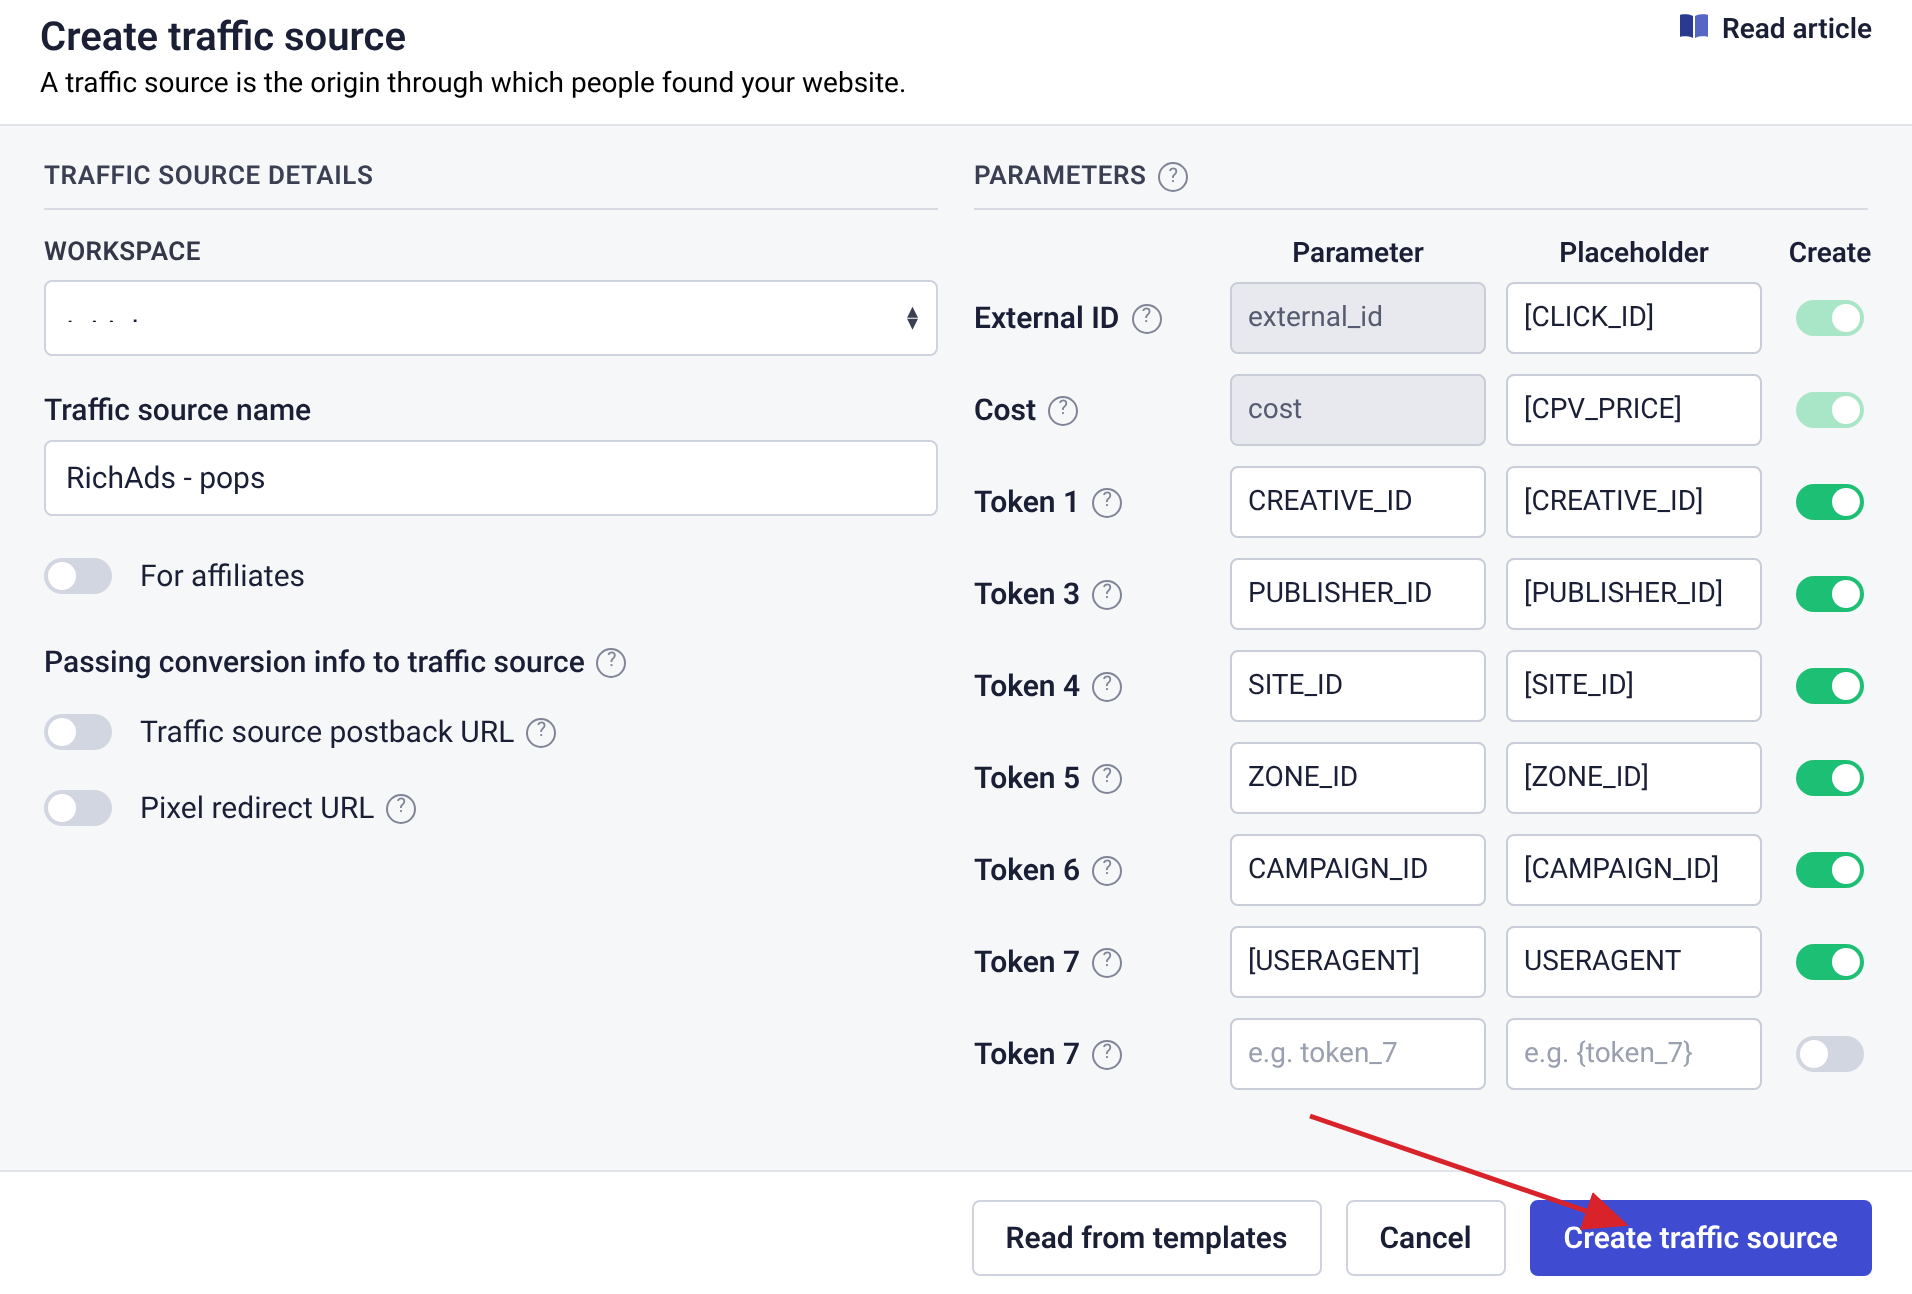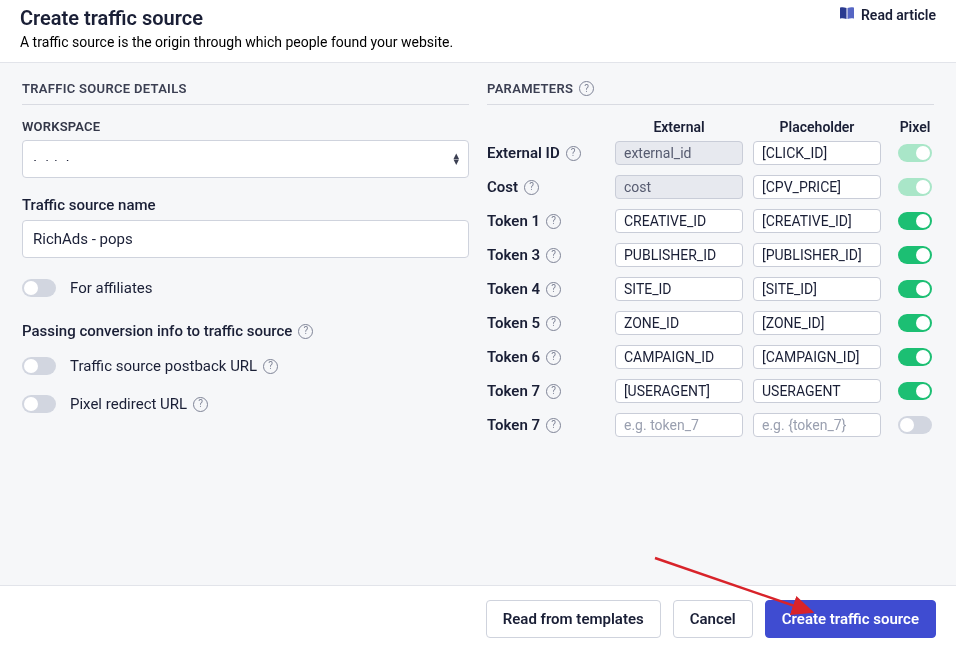--- a/index.html
+++ b/index.html
@@ -192,21 +192,21 @@
   .param-name {
     font-size: 15px;
     font-weight: 600;
     color: #1a1f36;
     display: flex;
     align-items: center;
     gap: 6px;
   }
   .param-input {
     width: 100%;
-    height: 24px;
+    height: 36px;
     padding: 0 8px;
     border: 1px solid #c9cdd8;
     border-radius: 4px;
     background: #fff;
     font-size: 14px;
     color: #1a1f36;
     font-family: inherit;
   }
   .param-input[disabled] {
     background: #e7e9ef;
@@ -321,23 +321,23 @@
   </div>
 
   <div class="col">
     <h2 class="section-title">
       <span>PARAMETERS</span>
       <span class="help-icon">?</span>
     </h2>
 
     <div class="param-header">
       <div></div>
-      <div class="center">External</div>
+      <div class="center">Parameter</div>
       <div class="center">Placeholder</div>
-      <div class="center">Pixel</div>
+      <div class="center">Create</div>
     </div>
 
     <div id="param-rows">
         <div class="param-row">
           <div class="param-name">
             <span>External ID</span>
             <span class="help-icon">?</span>
           </div>
           <input class="param-input" disabled="" value="external_id" style="">
           <input class="param-input" value="[CLICK_ID]" style="">

